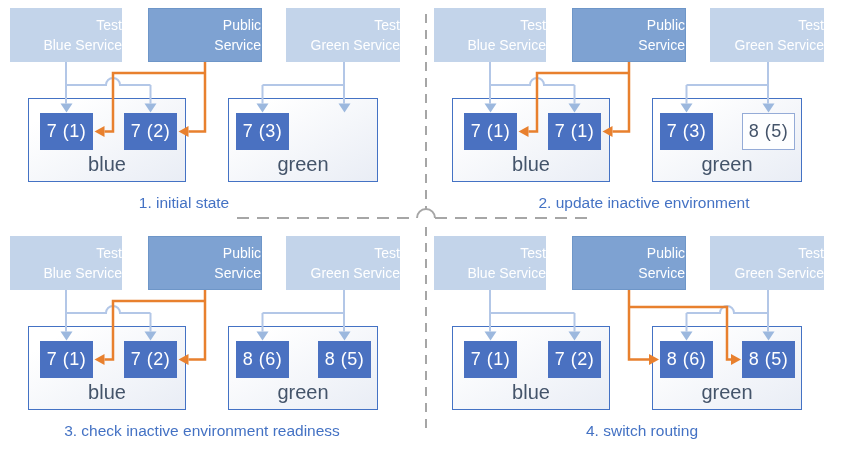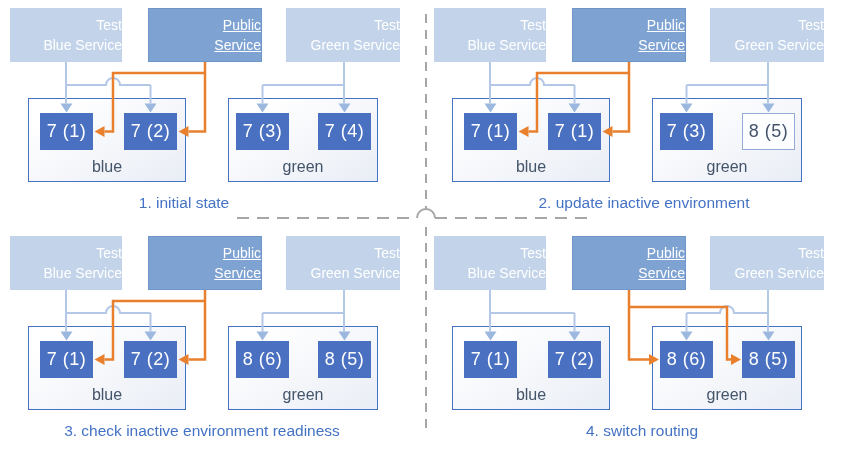--- a/index.html
+++ b/index.html
@@ -7,28 +7,28 @@
     position:relative; width:848px; height:456px; background:#ffffff;
     font-family:"Liberation Sans", sans-serif; overflow:hidden;
   }
   .panel { position:absolute; width:424px; height:228px; }
   .hbox {
     position:absolute; display:flex; flex-direction:column; align-items:flex-end;
     justify-content:center; color:#ffffff; font-size:14px; line-height:1.45;
     text-align:center; box-sizing:border-box;
   }
   .hbox.light  { background:var(--header-light); }
-  .hbox.public { background:var(--header-public); border:1px solid var(--header-public-border);text-decoration:underline; }
+  .hbox.public { background:var(--header-public); border:1px solid var(--header-public-border); }
   .envbox {
     position:absolute; box-sizing:border-box;
     border:1.5px solid var(--env-border);
     background:linear-gradient(150deg,#ffffff 15%, #e9edf5 100%);
   }
   .envlabel {
-    position:absolute; text-align:center; color:var(--env-label); font-size:16px;
+    position:absolute; text-align:center; color:var(--env-label); font-size:20px;
   }
   .pod {
     position:absolute; display:flex; align-items:center; justify-content:center;
     font-size:18px; box-sizing:border-box; letter-spacing:0.5px;
   }
   .pod.filled   { background:var(--pod-fill); color:#ffffff; }
   .pod.outlined { background:#fdfeff; border:1.5px solid var(--pod-outline); color:var(--pod-outline-text); }
   .caption { position:absolute; width:424px; text-align:center; color:var(--caption); font-size:15.5px; }
   svg.overlay { position:absolute; left:0; top:0; pointer-events:none; }
 </style>
@@ -39,21 +39,20 @@
   <div class="panel" style="left: 0px; top: 0px;">
       <div class="envbox" style="left: 28px; top: 98px; width: 158px; height: 84px;">
         <div class="envlabel" style="left: 0px; right: 0px; bottom: 5px;">blue</div>
       </div>
       <div class="pod filled" style="left: 40px; top: 113px; width: 53px; height: 37px;">7 (1)</div>
       <div class="pod filled" style="left: 124px; top: 113px; width: 53px; height: 37px;">7 (2)</div>
       <div class="envbox" style="left: 228px; top: 98px; width: 150px; height: 84px;">
         <div class="envlabel" style="left: 0px; right: 0px; bottom: 5px;">green</div>
       </div>
       <div class="pod filled" style="left: 236px; top: 113px; width: 53px; height: 37px;">7 (3)</div>
-      <div class="pod filled" style="left: 318px; top: 113px; width: 53px; height: 37px;">7 (4)</div>
       <div class="hbox light" style="left: 10px; top: 8px; width: 112px; height: 54px;">
         <div>Test</div>
         <div>Blue Service</div>
       </div>
       <div class="hbox public" style="left: 148px; top: 8px; width: 114px; height: 54px;">
         <div>Public</div>
         <div>Service</div>
       </div>
       <div class="hbox light" style="left: 286px; top: 8px; width: 114px; height: 54px;">
         <div>Test</div>

